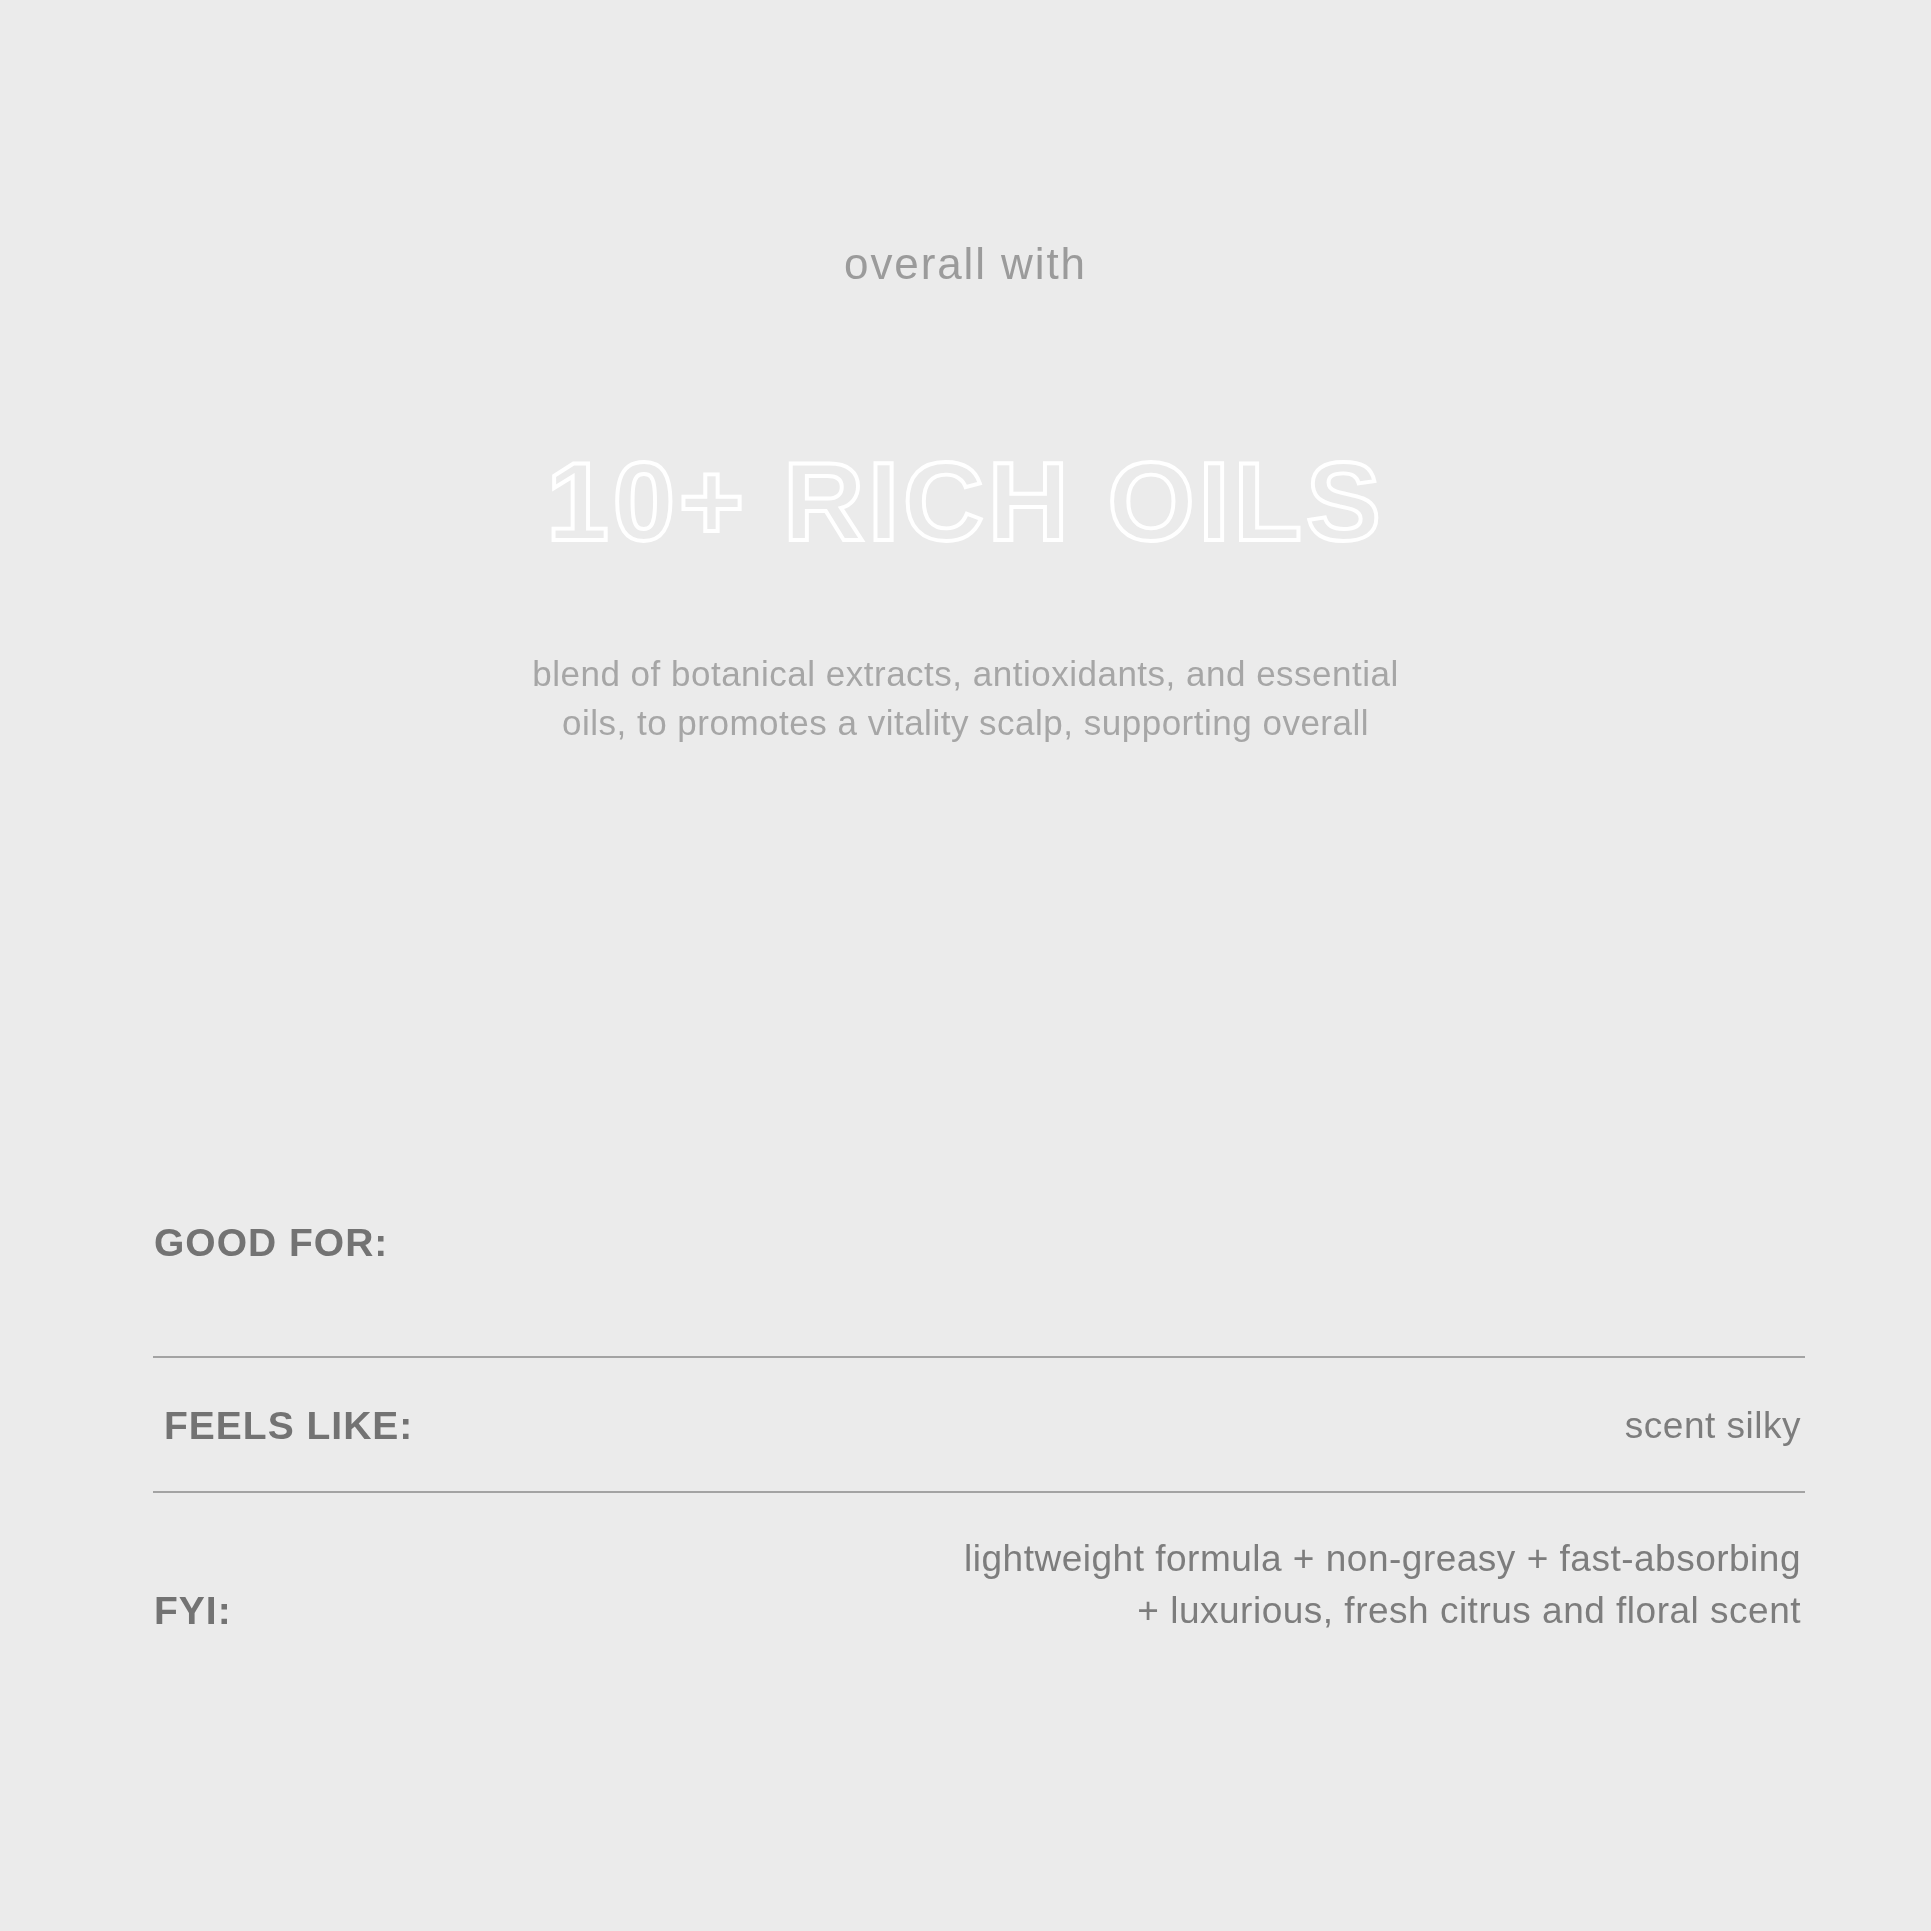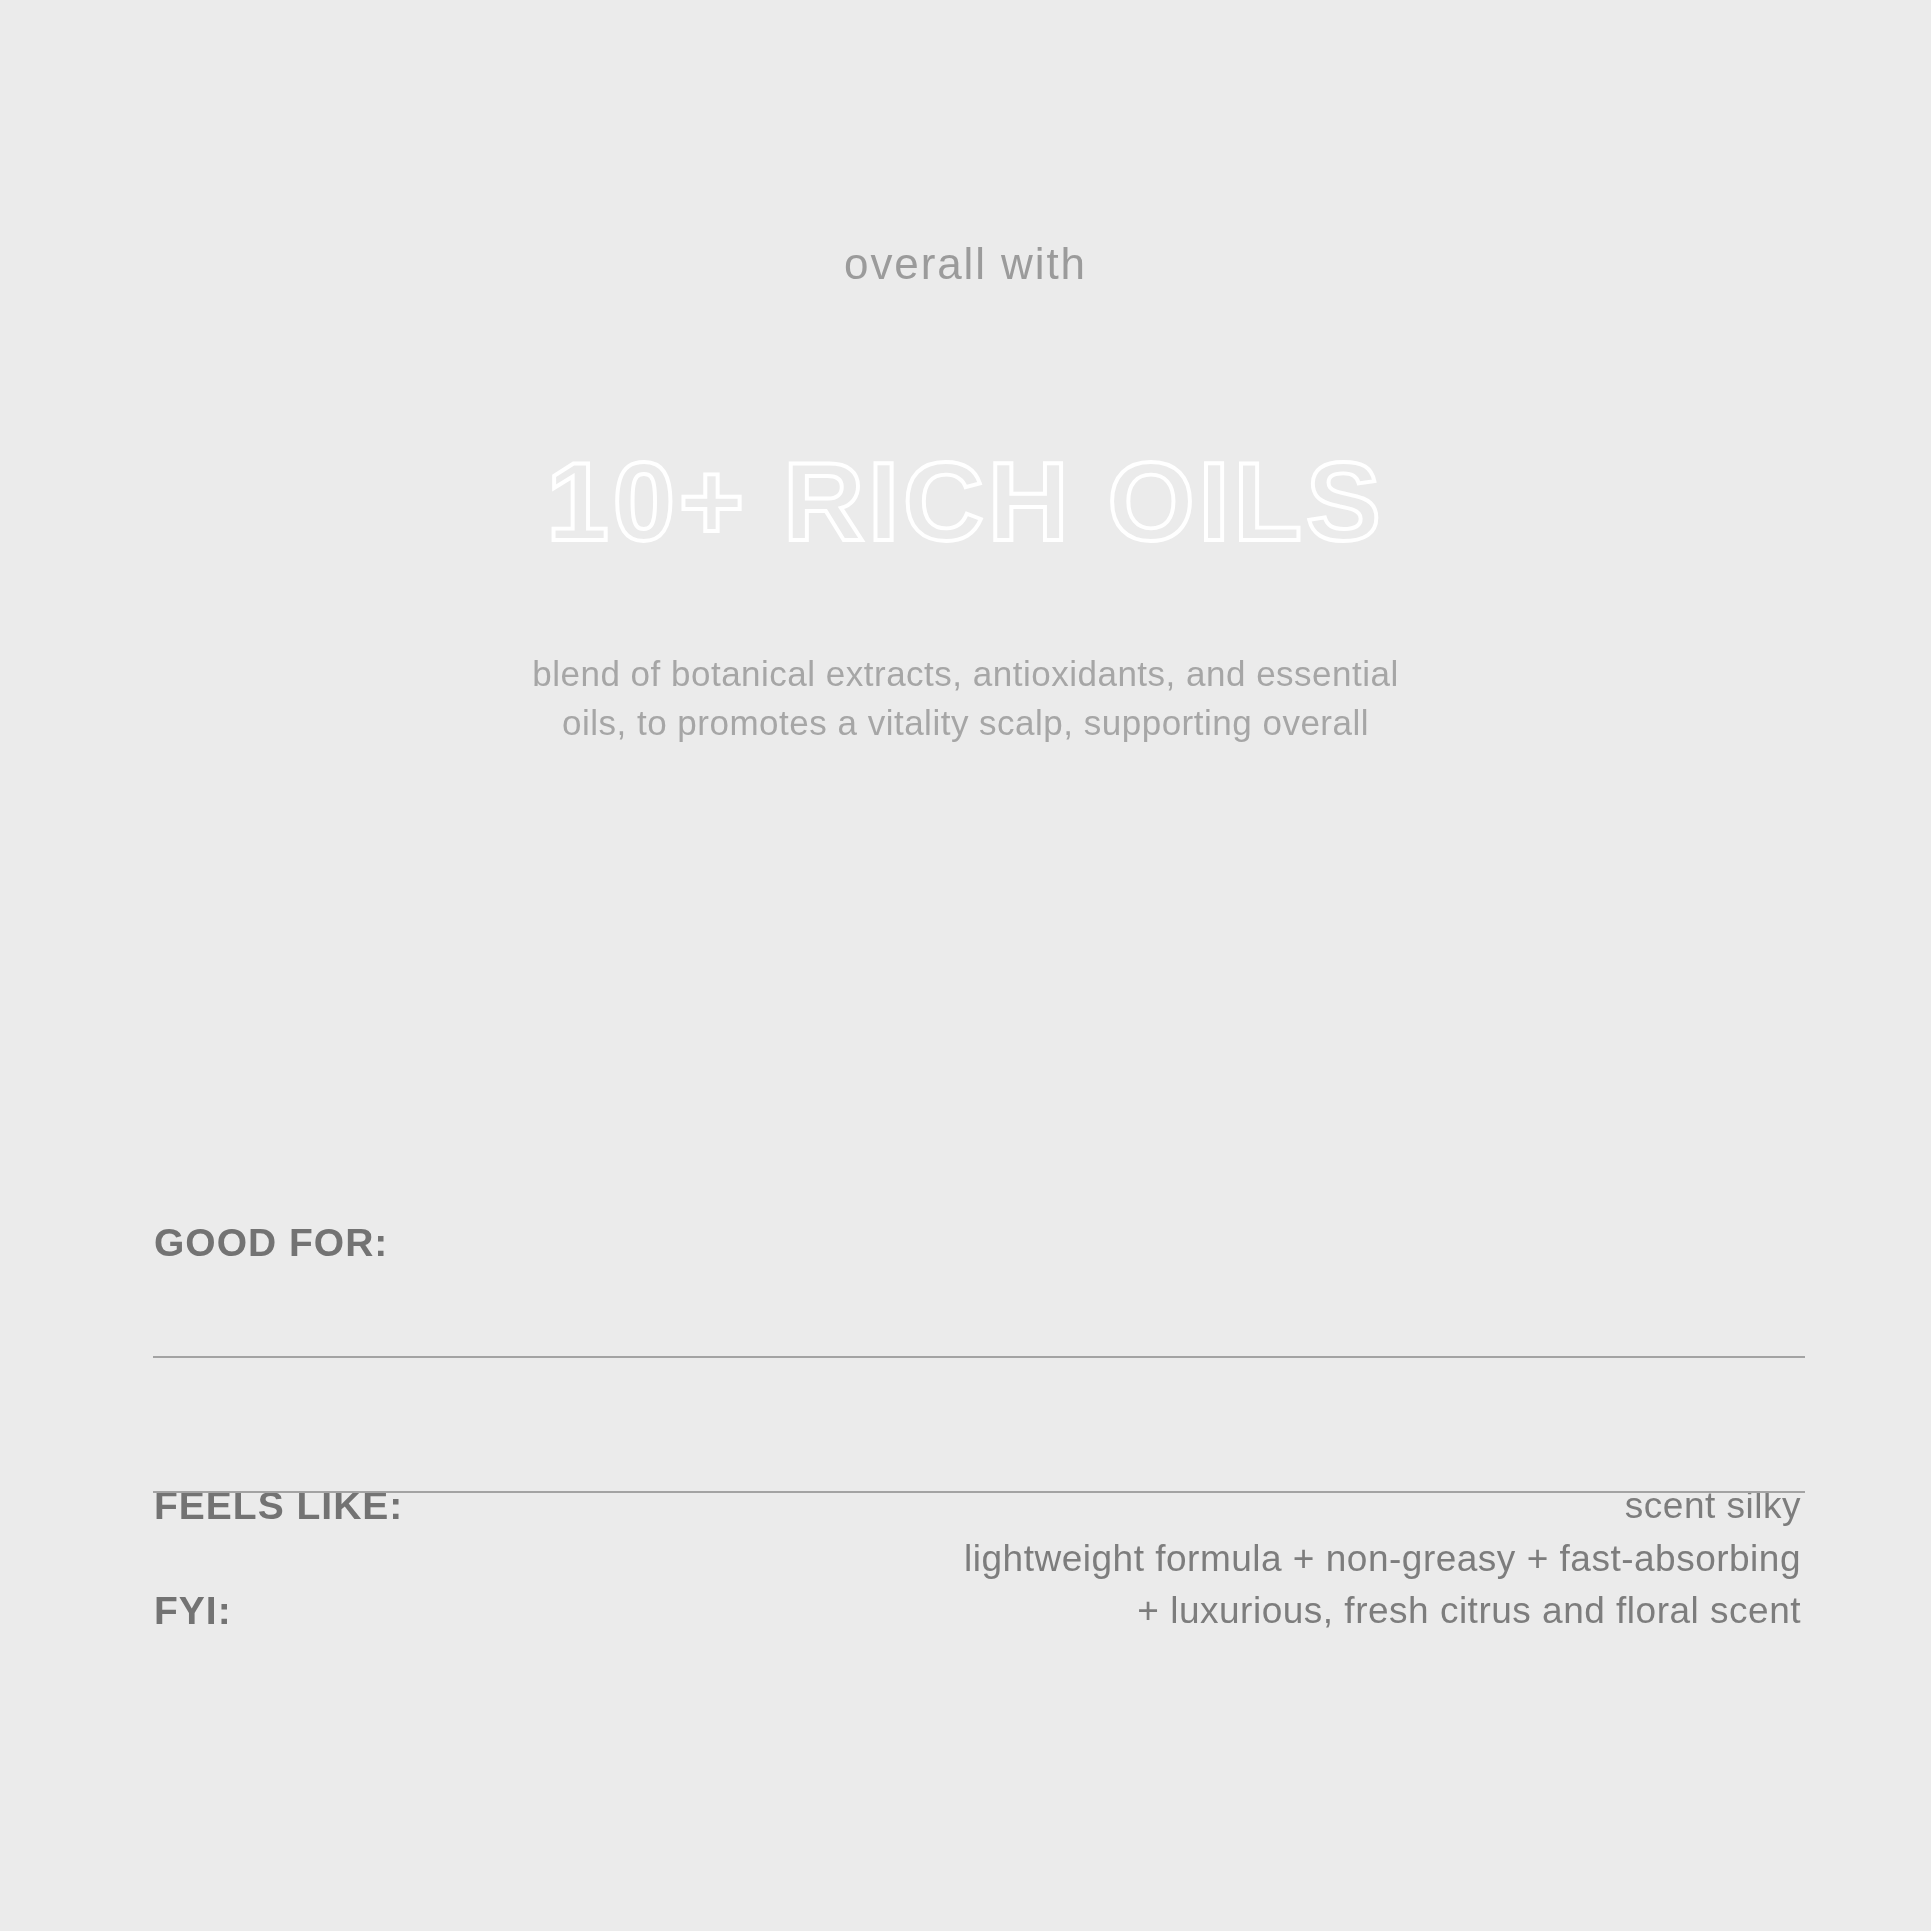--- a/index.html
+++ b/index.html
@@ -58,21 +58,21 @@
     white-space: nowrap;
     padding-top: 1.9px;
   }
   .detail-row .value {
     text-align: right;
     font-size: 37px; line-height: 52px;
     color: var(--value);
     letter-spacing: 0.5px;
   }
   .row-1 { top: 1215px; }
-  .row-2 { top: 1478px; }
+  .row-2 { top: 1398px; margin-left: 10px; }
   .row-3 { top: 1533px; }
 
   .divider {
     position: absolute; left: 153px; right: 126px; height: 1.9px;
     background: var(--divider);
   }
   .divider-1 { top: 1356px; }
   .divider-2 { top: 1491px; }
 </style>
 </head>

